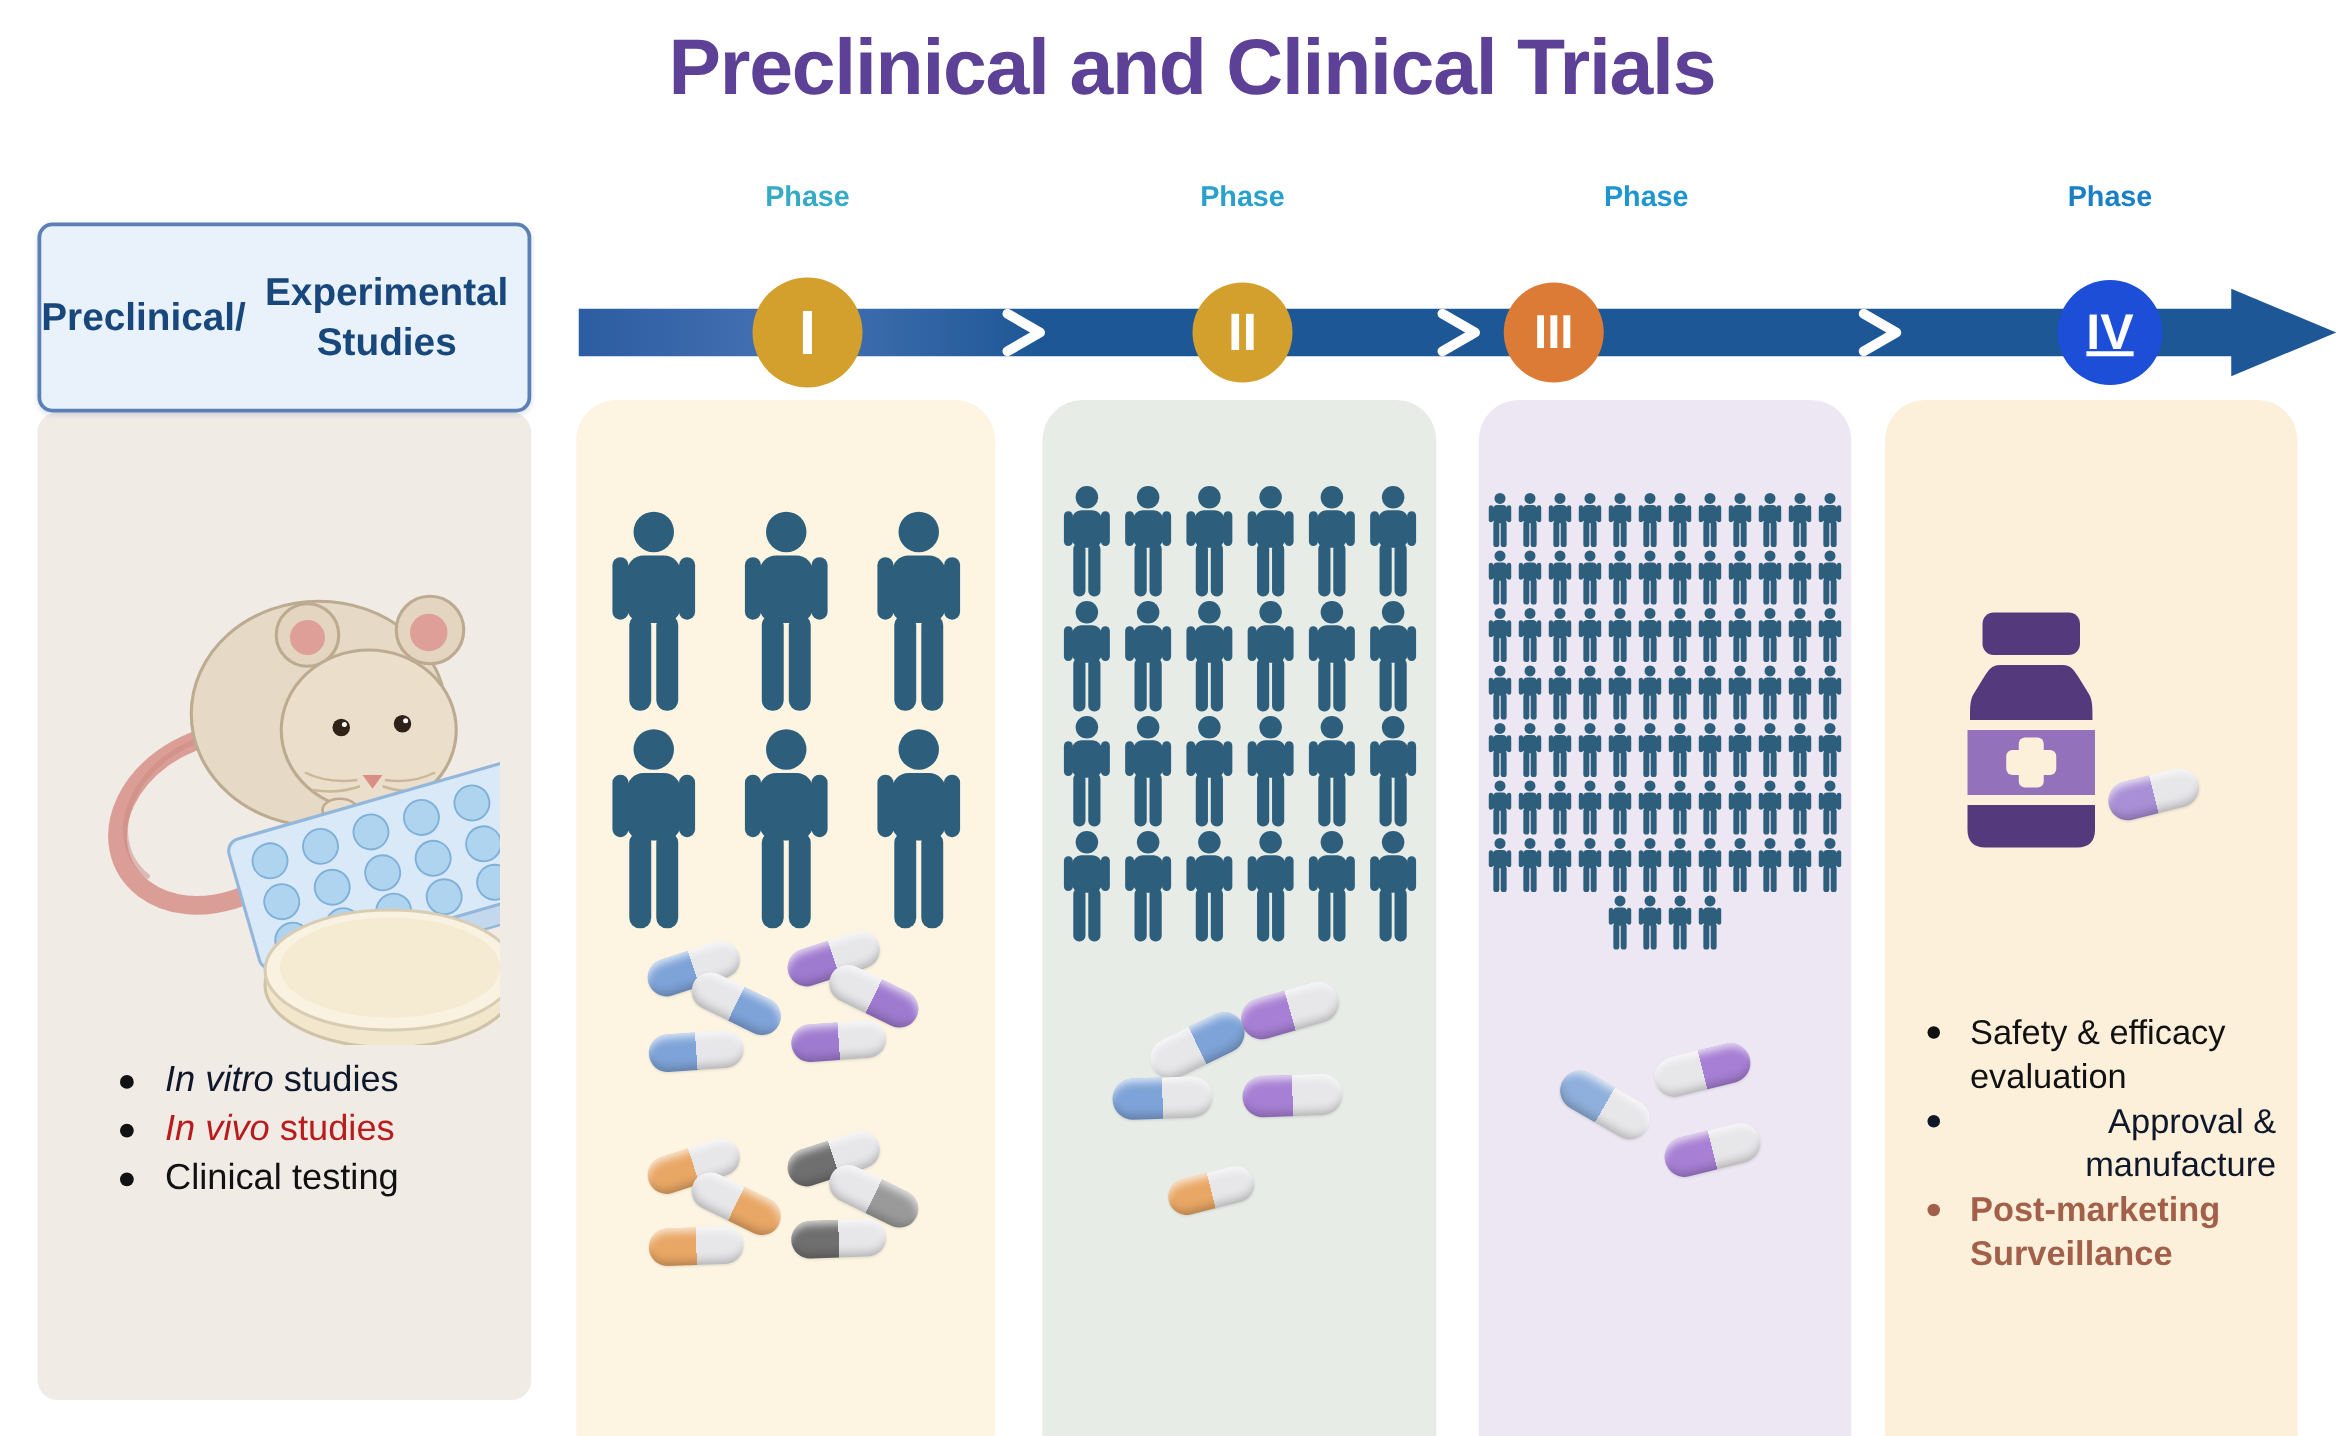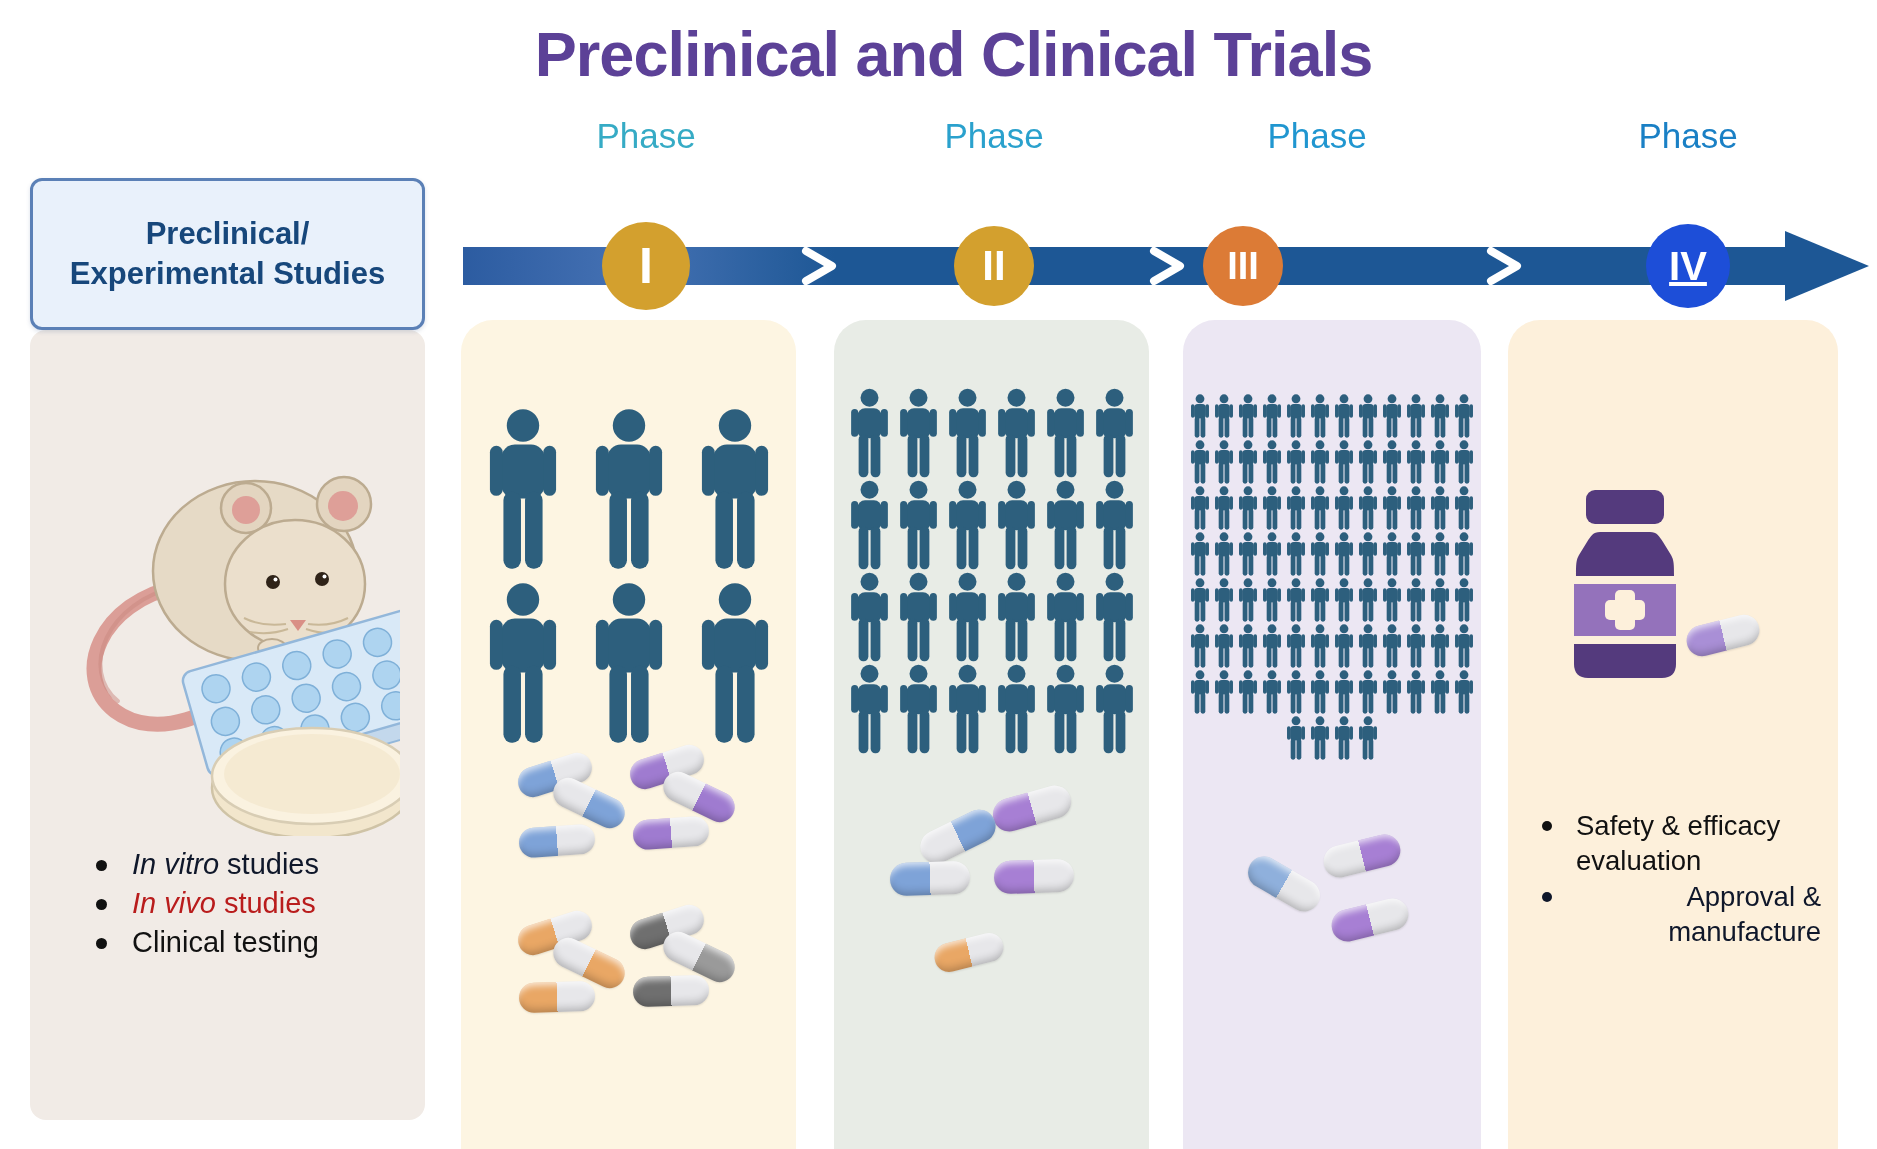--- a/index.html
+++ b/index.html
@@ -11,37 +11,37 @@
   
   .title{
     position:absolute;top:18px;left:0;width:100%;text-align:center;
     font-size:63px;font-weight:800;letter-spacing:-1px;
   }
   
   .pre-panel{position:absolute;left:30px;top:330px;width:395px;height:790px;border-radius:16px;}
   .pre-header{
     position:absolute;left:30px;top:178px;width:395px;height:152px;border-radius:12px;
     box-sizing:border-box;border:3px solid #5b80b6;background:#e9f1fb;
-    display:flex;flex-direction:column;justify-content:center;align-items:center;
+    display:flex;flex-direction:row;justify-content:center;align-items:center;
     font-size:31px;font-weight:700;line-height:40px;text-align:center;
     box-shadow:0 2px 4px rgba(60,90,140,.18);
   }
   .pre-illustration{position:absolute;left:60px;top:386px;width:340px;height:450px;}
   .pre-bullets{position:absolute;left:88px;top:845px;width:300px;}
   .pre-bullets .b-item{
     position:relative;padding-left:44px;font-size:29px;line-height:39px;color:#111111;
   }
   .pre-bullets .b-item::before{
     content:"";position:absolute;left:8px;top:15px;width:11px;height:11px;border-radius:50%;background:#111;
   }
   
   .timeline-svg{position:absolute;left:455px;top:125px;width:1422px;height:200px;}
   .phase-label{
-    position:absolute;top:116px;transform:translateX(-50%);
-    font-size:35px;font-weight:400;white-space:nowrap;
+    position:absolute;top:144px;transform:translateX(-50%);
+    font-size:23px;font-weight:700;white-space:nowrap;
   }
   .phase-circle{
     position:absolute;transform:translate(-50%,-50%);border-radius:50%;
     display:flex;align-items:center;justify-content:center;
     color:#ffffff;font-weight:700;
   }
   #circle-1{left:646px;top:266px;width:88px;height:88px;font-size:50px;}
   #circle-2{left:994px;top:266px;width:80px;height:80px;font-size:42px;}
   #circle-3{left:1243px;top:266px;width:80px;height:80px;font-size:38px;}
   #circle-4{left:1688px;top:266px;width:84px;height:84px;font-size:40px;}
@@ -580,17 +580,18 @@
       <rect id="bottle-label" x="8" y="96" width="102" height="52" fill="#9472bb"></rect>
       <g id="bottle-plus" fill="#fdf0db">
         <rect x="49" y="102" width="20" height="40" rx="5"></rect>
         <rect x="39" y="112" width="40" height="20" rx="5"></rect>
       </g>
       <path id="bottle-base" d="M8,156 L110,156 L110,176 C110,185 105,190 96,190 L22,190 C13,190 8,185 8,176 Z" fill="#543a7d"></path>
     </svg>
     <div class="p4-bullets" id="p4-bullets">
         <div class="b-item" style="color: rgb(17, 17, 17);">Safety &amp; efficacy evaluation</div>
         <div class="b-item" style="color: #0f172a; text-align: right;">Approval &amp; manufacture</div>
+        <div class="b-item" style="color: rgb(162, 96, 74); font-weight: 700;">Post-marketing Surveillance</div>
       </div>
   <div class="pill" style="left: 178px; top: 300px; width: 74px; height: 31px; transform: rotate(-14deg); background: linear-gradient(to right, rgb(169, 143, 214) 0px, rgb(169, 143, 214) 50%, rgb(231, 231, 234) 50%, rgb(231, 231, 234) 100%);"></div>
     </div>
 
 </div>
 
 </body></html>

